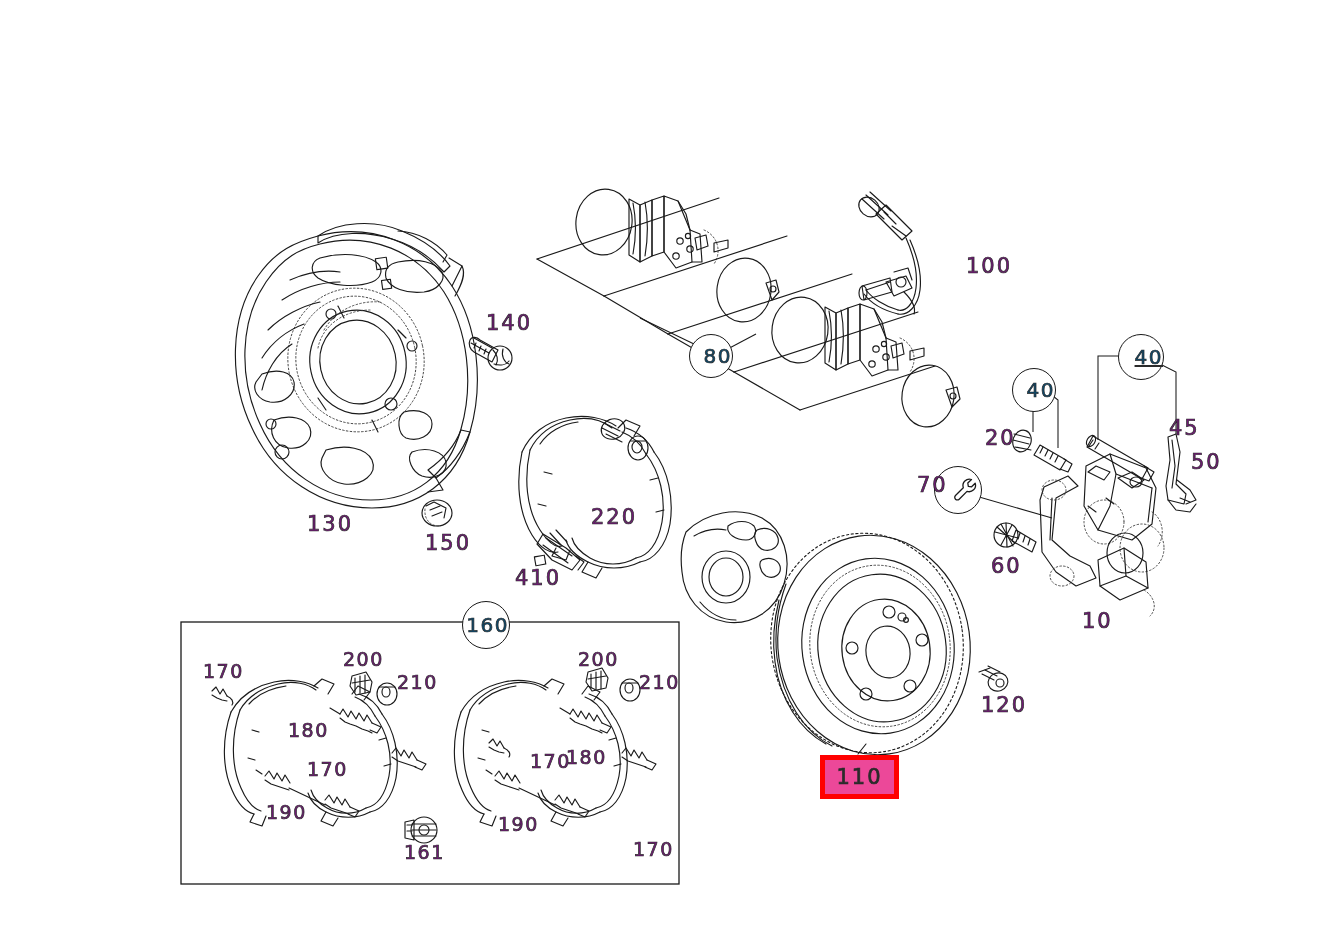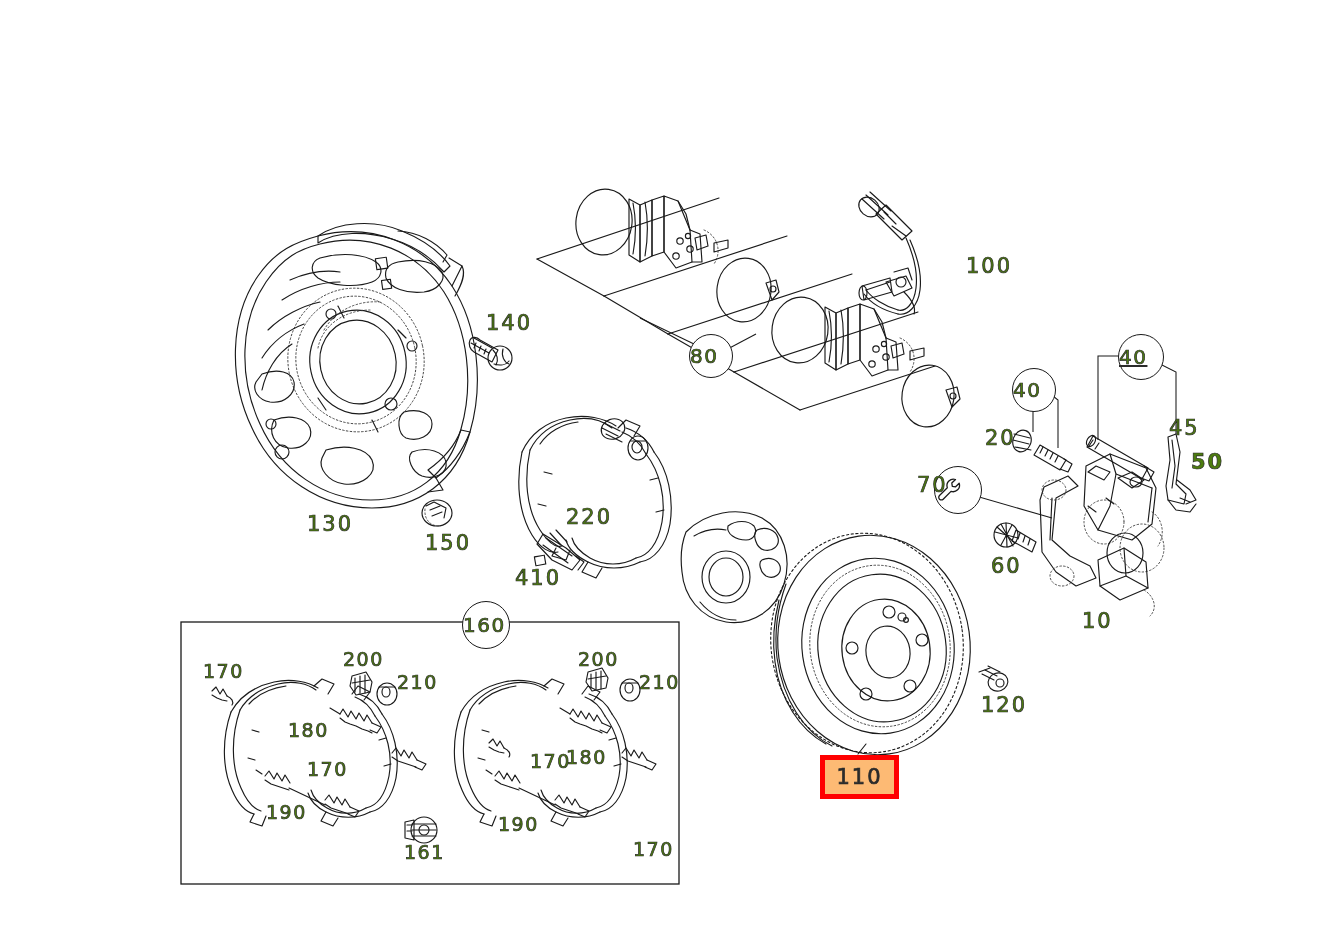--- a/index.html
+++ b/index.html
@@ -8,31 +8,31 @@
        font-family:"DejaVu Sans",sans-serif;}
   #sheet{position:relative;width:1326px;height:938px;background:#fff;}
   svg.layer{position:absolute;left:0;top:0;width:1326px;height:938px;}
   .ln{fill:none;stroke:#1a1a1a;stroke-width:1.15;stroke-linecap:round;stroke-linejoin:round;}
   .ln-dot{fill:none;stroke:#1a1a1a;stroke-width:1.1;stroke-dasharray:2.2 2.6;stroke-linecap:round;}
   .ln-dot2{fill:none;stroke:#333;stroke-width:0.85;stroke-dasharray:1.6 2.2;stroke-linecap:round;}
   .ln-lead{fill:none;stroke:#1a1a1a;stroke-width:1.05;}
   .boxline{fill:none;stroke:#1a1a1a;stroke-width:1.3;}
   
   .lbl{position:absolute;font-family:"DejaVu Sans",sans-serif;
-       font-size:21px;font-weight:400;color:#4d7c0f;letter-spacing:2px;
+       font-size:21px;font-weight:400;color:#701a75;letter-spacing:2px;
        white-space:nowrap;line-height:1;
        -webkit-text-stroke:0.7px #2b2b2b;}
   .lbl.sm{font-size:19px;letter-spacing:1.5px;}
   
   .bub{position:absolute;border:1.4px solid #1a1a1a;border-radius:50%;
-       background:#fff;display:flex;align-items:center;justify-content:flex-start;
-       font-family:"DejaVu Sans",sans-serif;font-size:20px;color:#4d7c0f;
+       background:#fff;display:flex;align-items:center;justify-content:flex-end;
+       font-family:"DejaVu Sans",sans-serif;font-size:20px;color:#0c4a6e;
        letter-spacing:1.5px;-webkit-text-stroke:0.7px #2b2b2b;}
   
-  .hl{position:absolute;background:#fdba74;display:flex;
+  .hl{position:absolute;background:#ec4899;display:flex;
       align-items:center;justify-content:center;
       font-family:"DejaVu Sans",sans-serif;font-size:21px;color:#2b2b2b;
       letter-spacing:2px;-webkit-text-stroke:0.7px #2b2b2b;}
 </style>
 </head>
 <body>
 
 <div id="sheet">
 
 <svg class="layer" viewBox="0 0 1326 938">
@@ -543,27 +543,27 @@
   </svg>
 </div>
 
 <div class="lbl" style="left:307px;top:514px;">130</div>
 <div class="lbl" style="left:486px;top:313px;">140</div>
 <div class="lbl" style="left:425px;top:533px;">150</div>
 
 <div class="lbl" style="left:966px;top:256px;">100</div>
 <div class="lbl" style="left:985px;top:428px;">20</div>
 <div class="lbl" style="left:1125px;top:418px;margin-left:44px;">45</div>
-<div class="lbl" style="left:1191px;top:452px;font-weight:bold;">50</div>
+<div class="lbl" style="left:1191px;top:452px;">50</div>
 <div class="lbl" style="left:991px;top:556px;">60</div>
 <div class="lbl" style="left:917px;top:475px;">70</div>
 <div class="lbl" style="left:1082px;top:611px;">10</div>
 <div class="lbl" style="left:981px;top:695px;">120</div>
 
-<div class="lbl" style="left:566px;top:507px;">220</div>
+<div class="lbl" style="left:591px;top:507px;">220</div>
 <div class="lbl" style="left:515px;top:568px;">410</div>
 
 <div class="lbl sm" style="left:203px;top:662px;">170</div>
 <div class="lbl sm" style="left:343px;top:650px;">200</div>
 <div class="lbl sm" style="left:397px;top:673px;">210</div>
 <div class="lbl sm" style="left:288px;top:721px;">180</div>
 <div class="lbl sm" style="left:307px;top:760px;">170</div>
 <div class="lbl sm" style="left:266px;top:803px;">190</div>
 <div class="lbl sm" style="left:404px;top:843px;">161</div>
 

